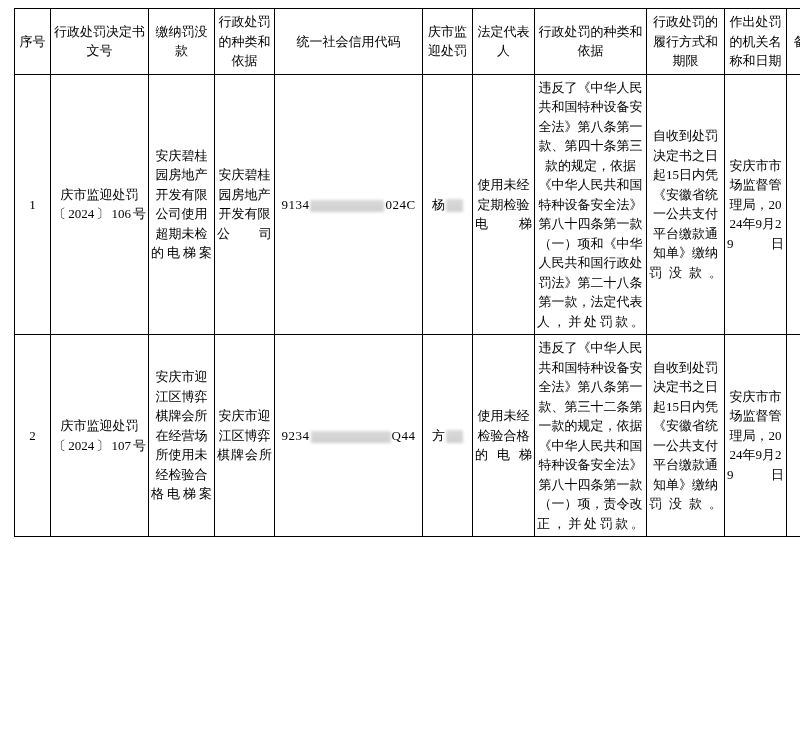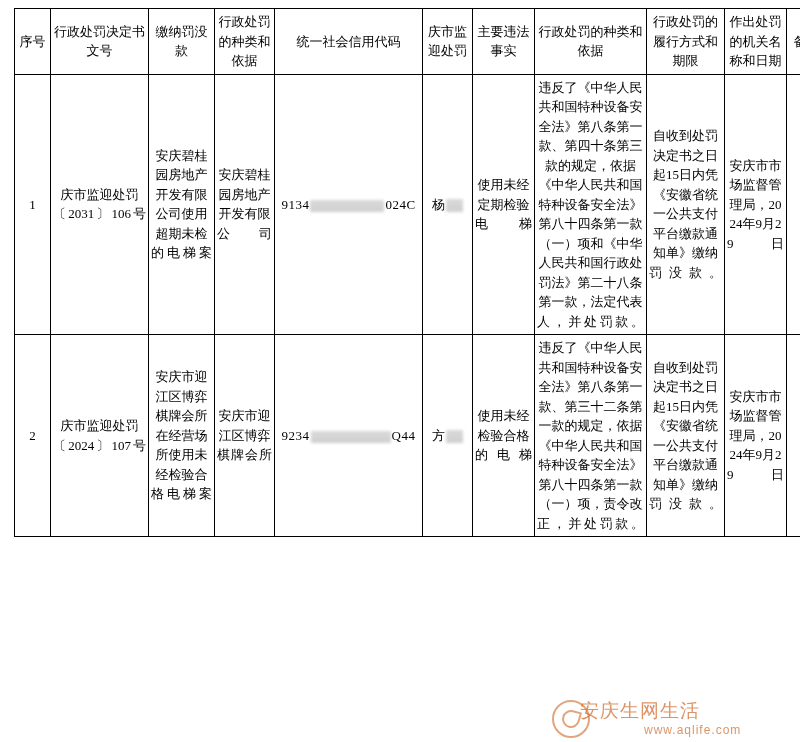--- a/index.html
+++ b/index.html
@@ -150,31 +150,31 @@
       <col class="c-remark">
     </colgroup>
     <thead>
       <tr>
         <th>序号</th>
         <th>行政处罚决定书文号</th>
         <th>缴纳罚没款</th>
         <th>行政处罚的种类和依据</th>
         <th>统一社会信用代码</th>
         <th>庆市监迎处罚</th>
-        <th>主要违法事实</th>
+        <th>法定代表人</th>
         <th>行政处罚的种类和依据</th>
         <th>行政处罚的履行方式和期限</th>
         <th>作出处罚的机关名称和日期</th>
         <th>备注</th>
       </tr>
     </thead>
     <tbody>
       <tr>
         <td class="cell-seq">1</td>
-        <td class="cell-justify">庆市监迎处罚〔2031〕106号</td>
+        <td class="cell-justify">庆市监迎处罚〔2024〕106号</td>
         <td class="cell-justify">安庆碧桂园房地产开发有限公司使用超期未检的电梯案</td>
         <td class="cell-justify">安庆碧桂园房地产开发有限公司</td>
         <td class="cell-credit"><span>9134</span><span class="redacted redact-credit1">000000</span><span>024C</span></td>
         <td><span>杨</span><span class="redacted redact-name">&nbsp;</span></td>
         <td class="cell-justify">使用未经定期检验电梯</td>
         <td class="cell-justify">违反了《中华人民共和国特种设备安全法》第八条第一款、第四十条第三款的规定，依据《中华人民共和国特种设备安全法》第八十四条第一款（一）项和《中华人民共和国行政处罚法》第二十八条第一款，法定代表人，并处罚款。</td>
         <td class="cell-justify">自收到处罚决定书之日起15日内凭《安徽省统一公共支付平台缴款通知单》缴纳罚没款。</td>
         <td class="cell-justify">安庆市市场监督管理局，2024年9月29日</td>
         <td></td>
       </tr>
@@ -187,19 +187,14 @@
         <td><span>方</span><span class="redacted redact-name">&nbsp;</span></td>
         <td class="cell-justify">使用未经检验合格的电梯</td>
         <td class="cell-justify">违反了《中华人民共和国特种设备安全法》第八条第一款、第三十二条第一款的规定，依据《中华人民共和国特种设备安全法》第八十四条第一款（一）项，责令改正，并处罚款。</td>
         <td class="cell-justify">自收到处罚决定书之日起15日内凭《安徽省统一公共支付平台缴款通知单》缴纳罚没款。</td>
         <td class="cell-justify">安庆市市场监督管理局，2024年9月29日</td>
         <td></td>
       </tr>
     </tbody>
   </table>
 
-  <div class="watermark">
-    <div class="wm-mark"></div>
-    <div class="wm-text">安庆生网生活</div>
-    <div class="wm-sub">www.aqlife.com</div>
-  </div>
 
 </div>
 
 </body></html>

